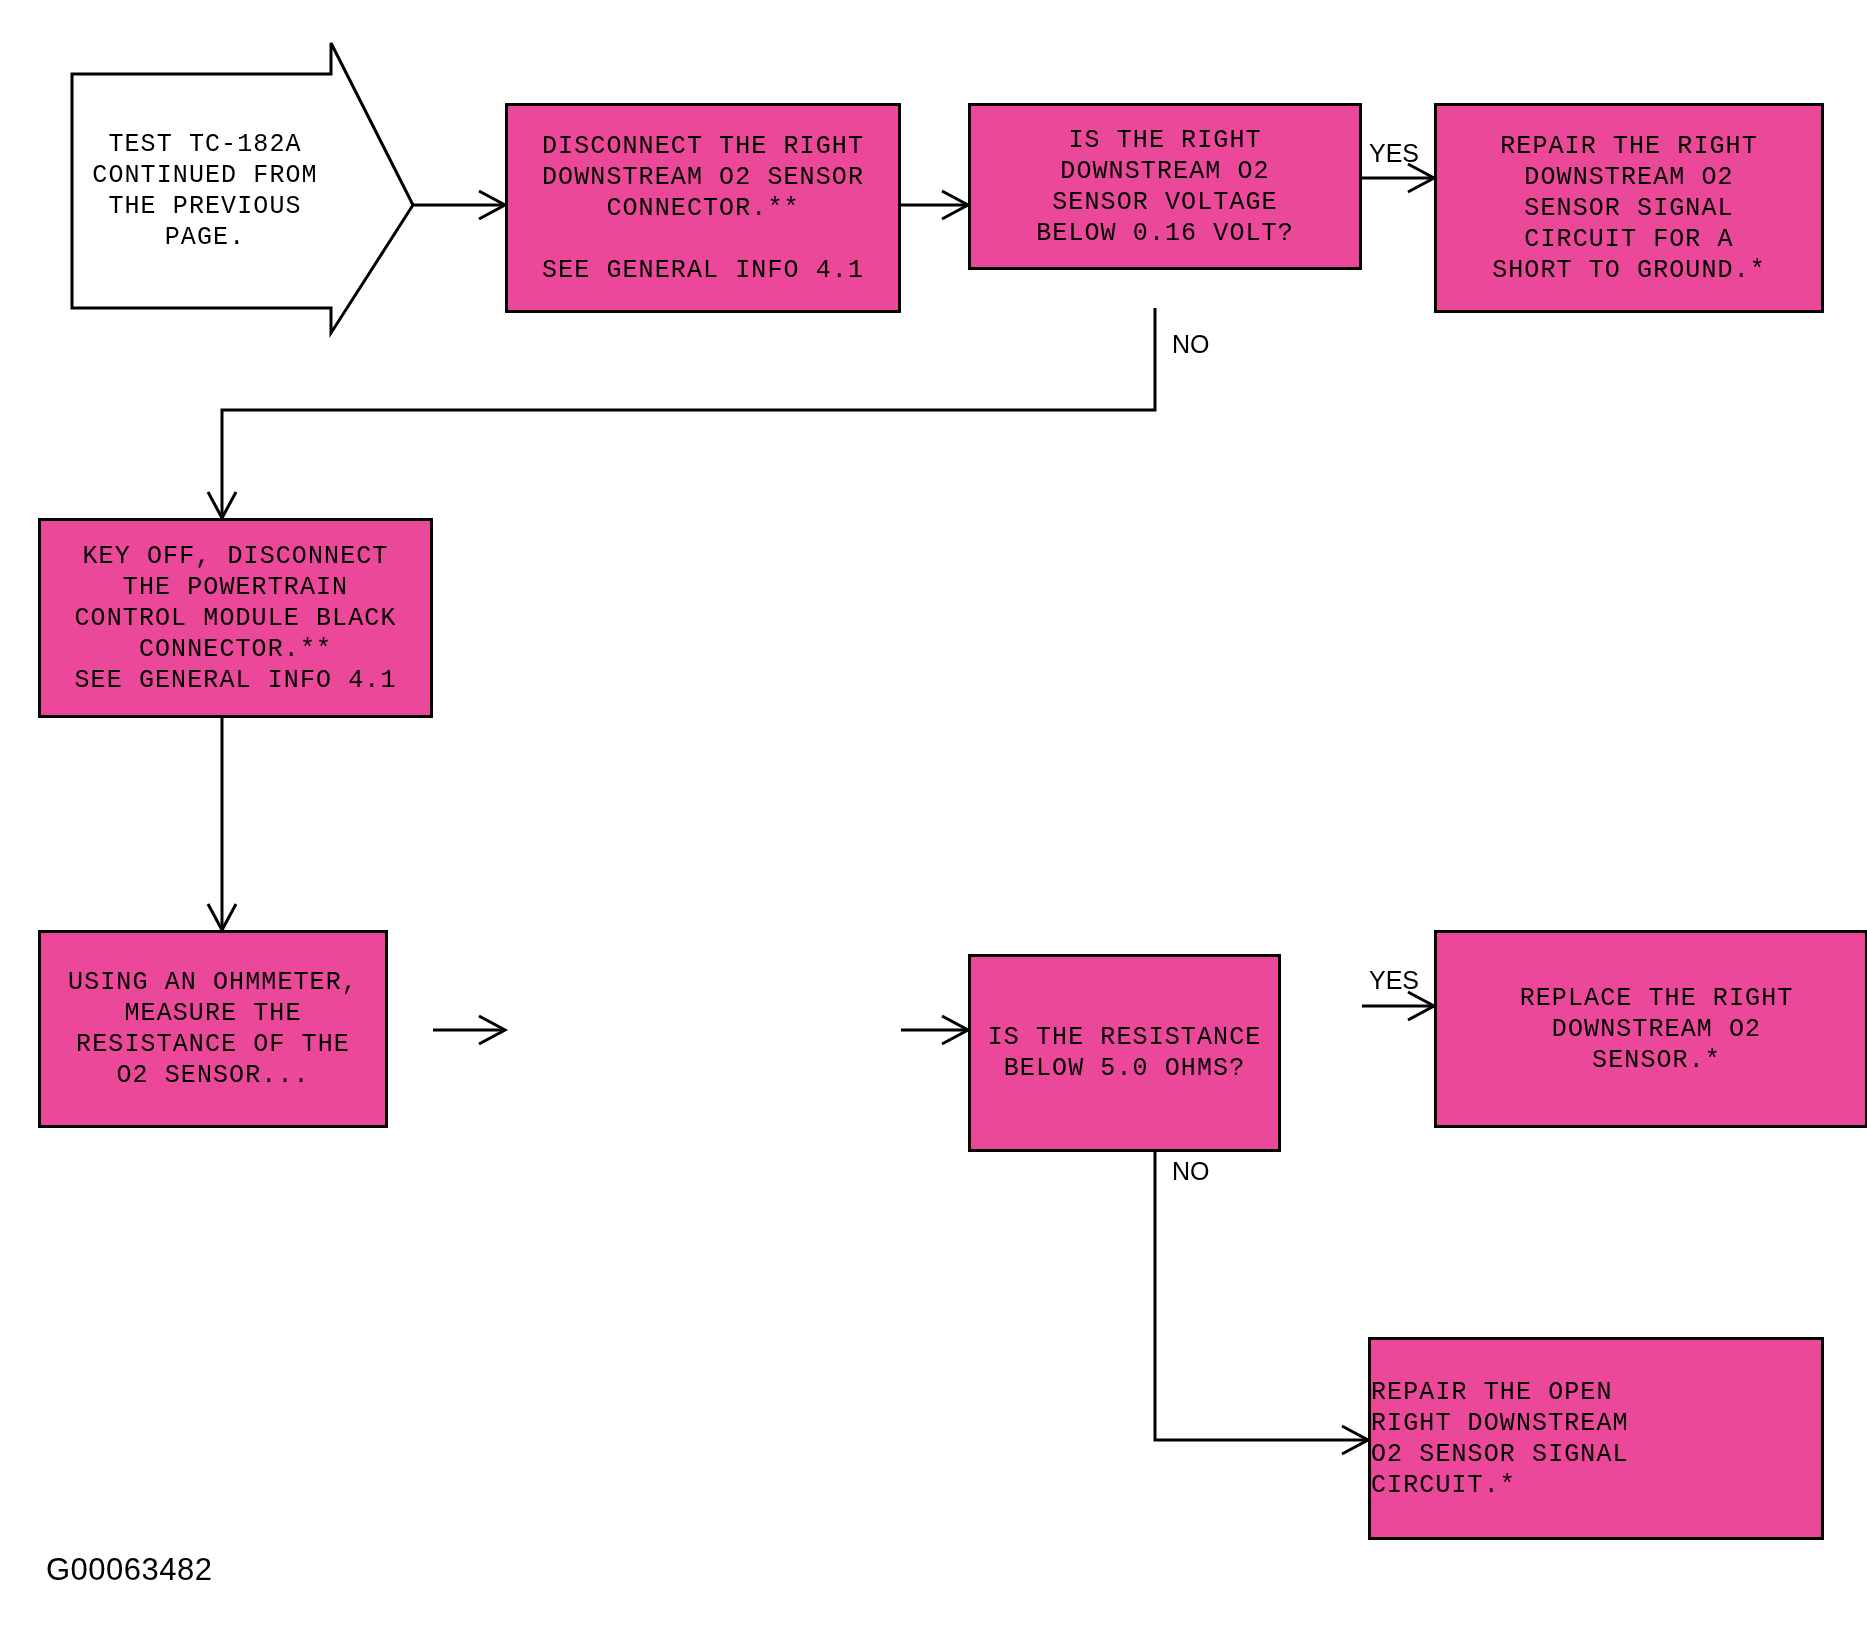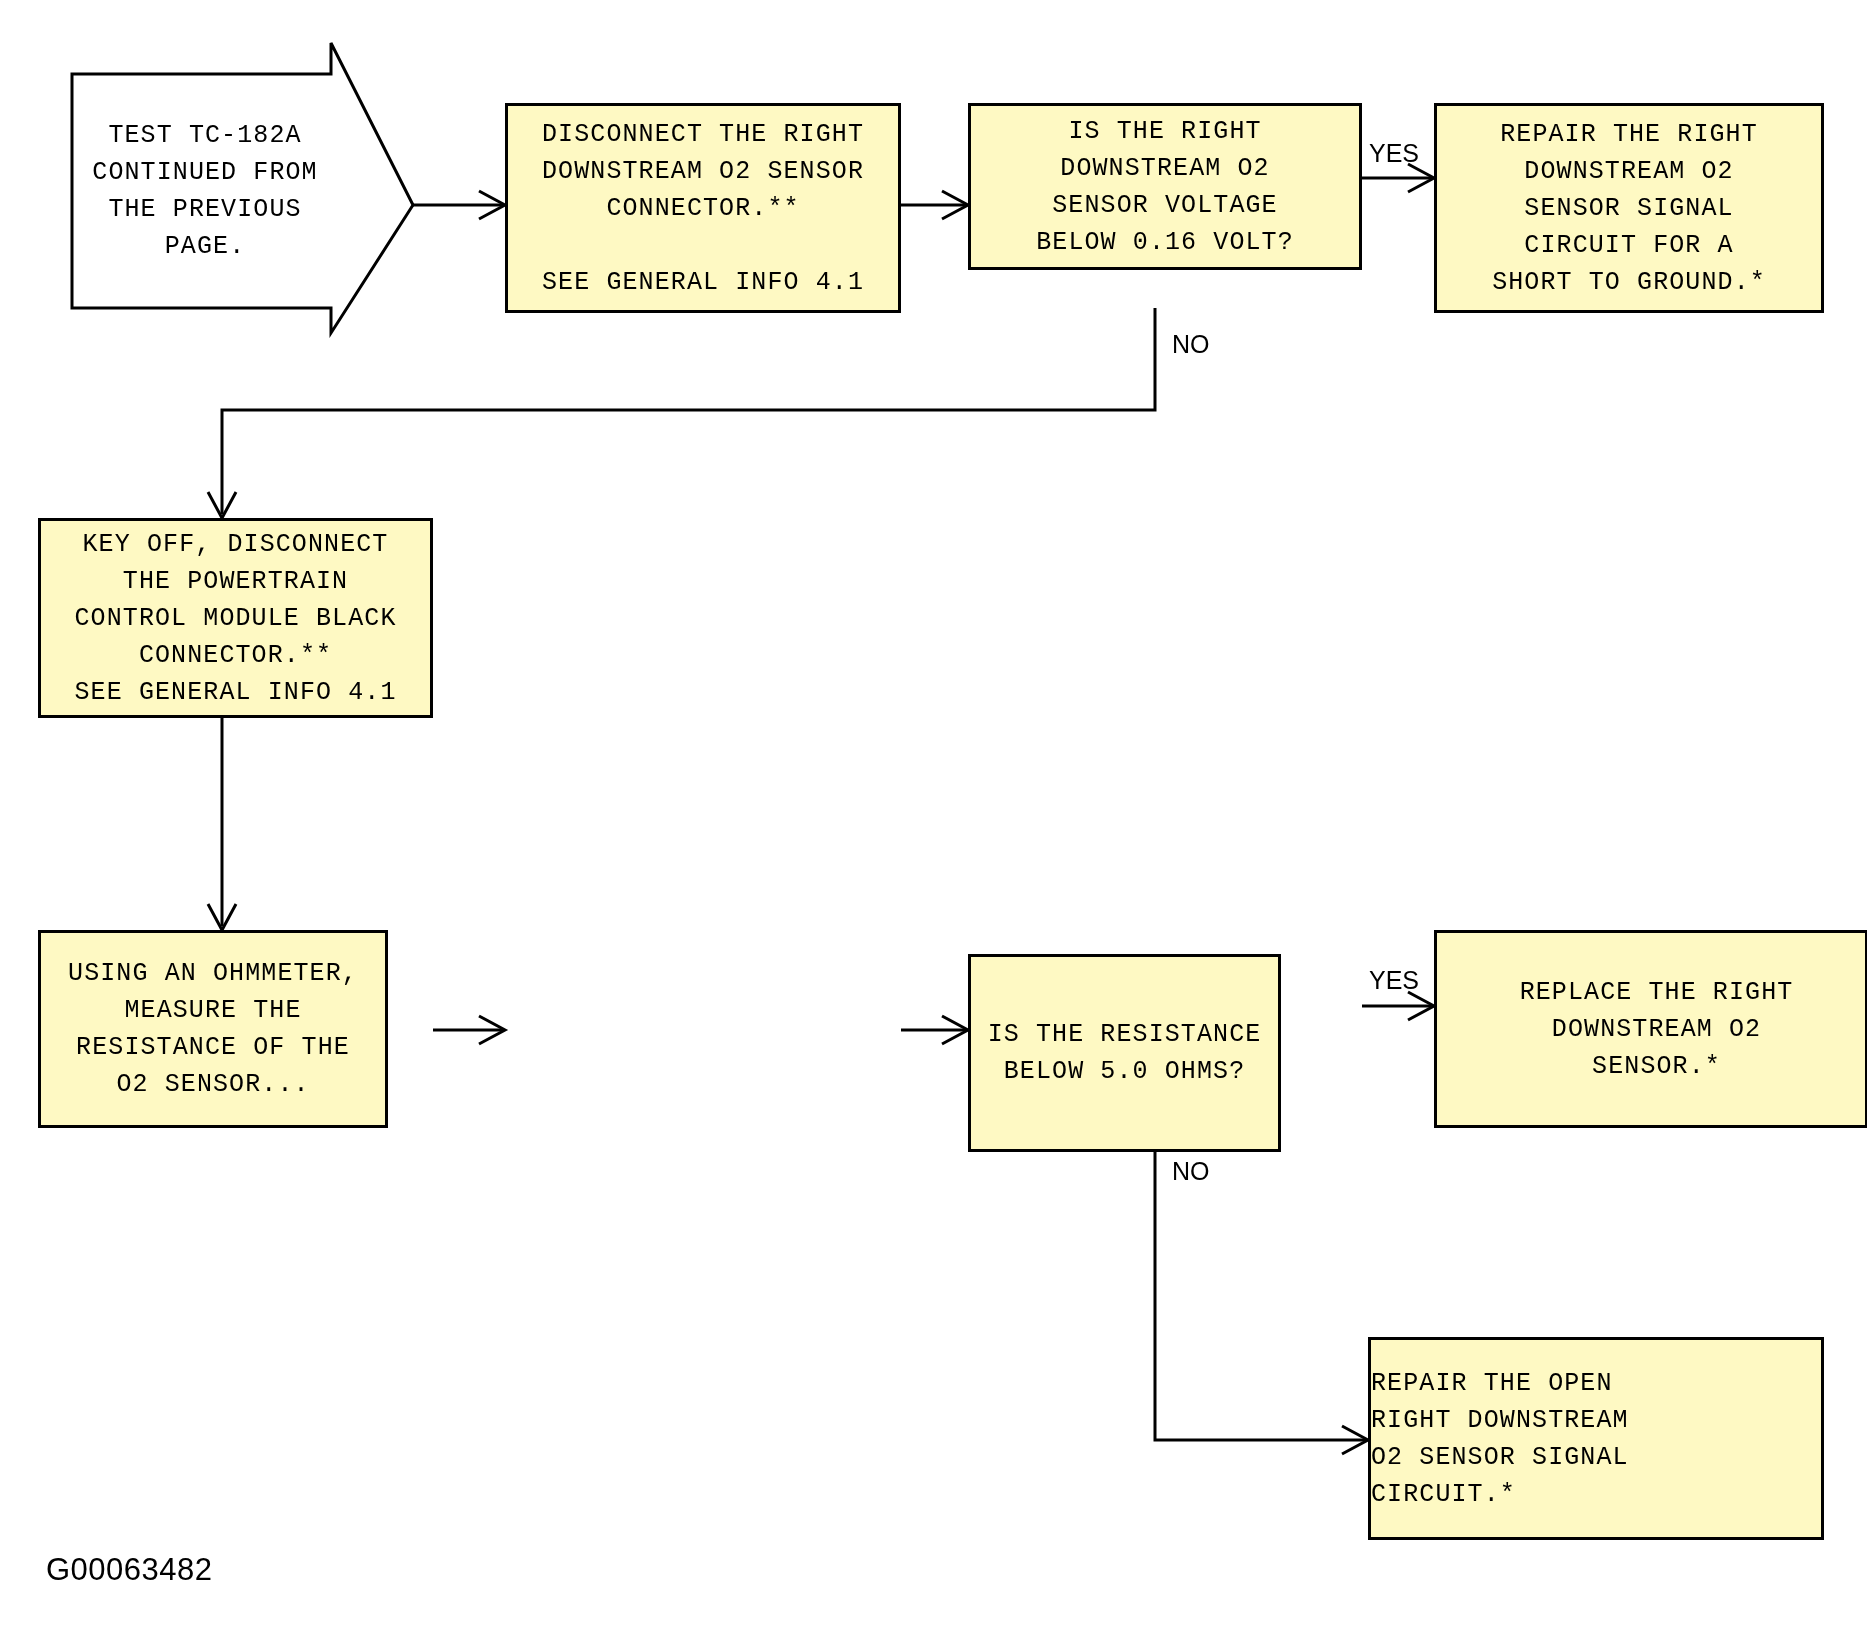--- a/index.html
+++ b/index.html
@@ -17,30 +17,30 @@
   #chart-root {
     position: absolute;
     left: 0;
     top: 0;
     width: 1867px;
     height: 1644px;
   }
   .node-box {
     position: absolute;
     border: 3px solid #000000;
-    background: #fef9c3;
+    background: #ec4899;
     box-sizing: border-box;
     display: flex;
     align-items: center;
     justify-content: center;
   }
   .node-text {
     font-family: "Liberation Mono", "DejaVu Sans Mono", monospace;
     font-size: 25px;
-    line-height: 37px;
+    line-height: 31px;
     letter-spacing: 1.1px;
     color: #000000;
     text-align: center;
     white-space: pre;
   }
   .node-text.left {
     text-align: left;
   }
   .edge-label {
     position: absolute;

